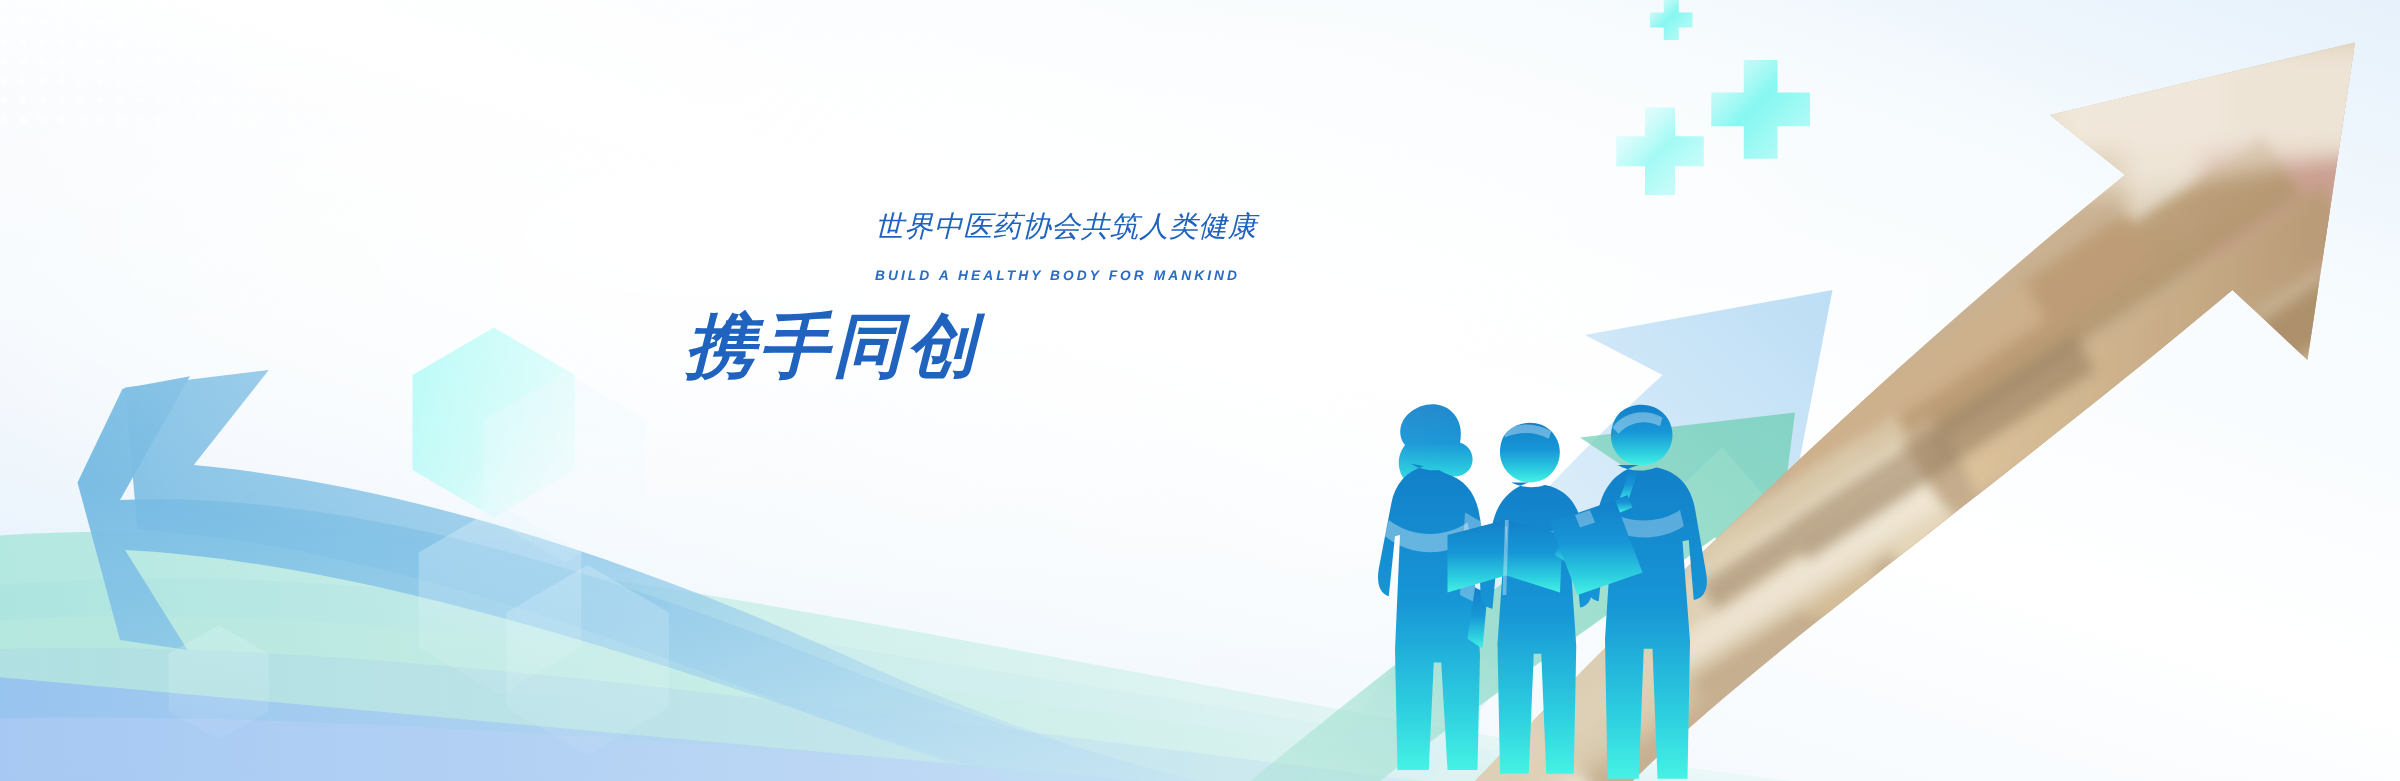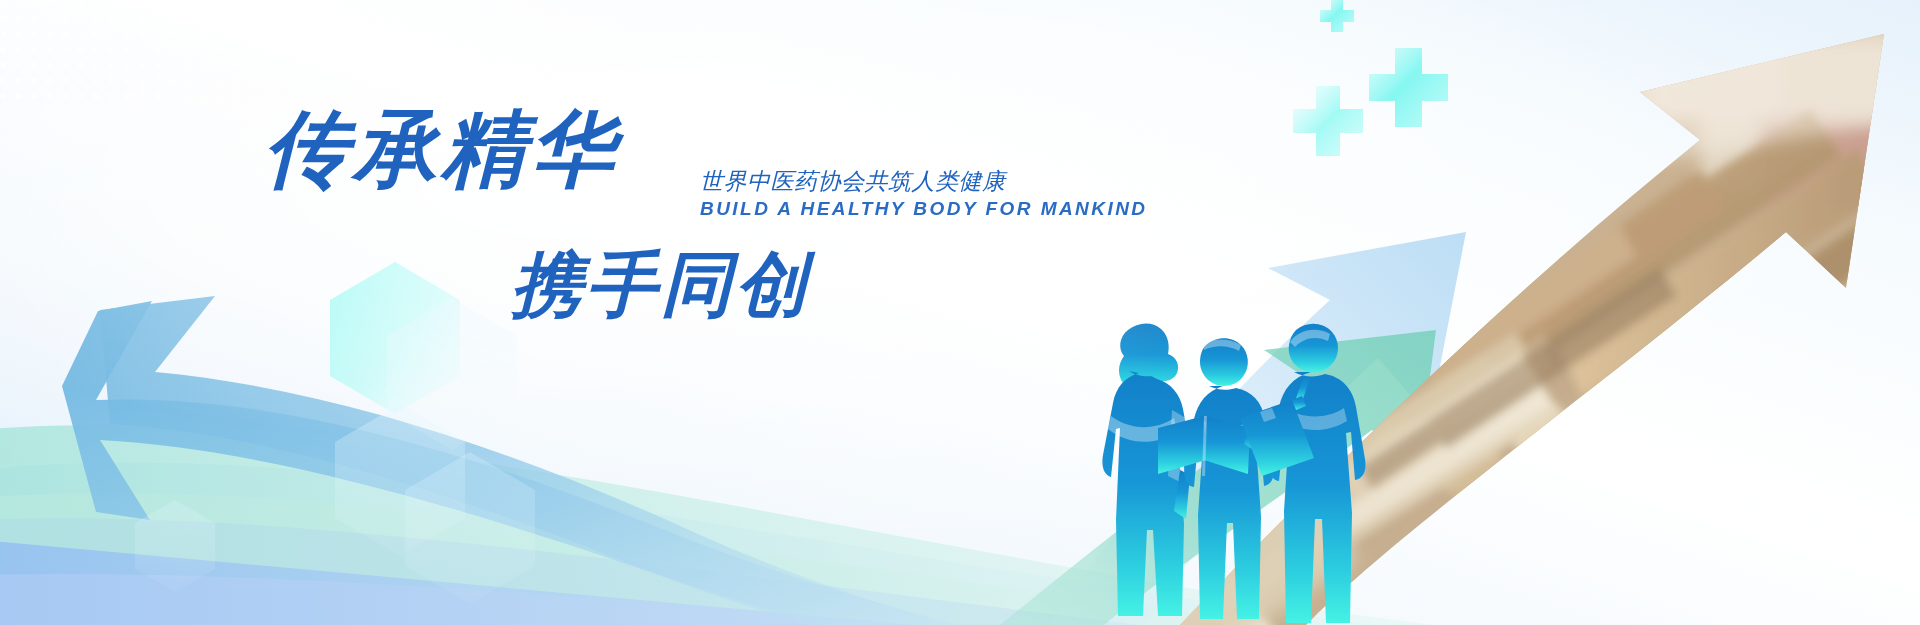--- a/index.html
+++ b/index.html
@@ -33,38 +33,38 @@
     color:#1f63bf;
     letter-spacing:.055em;
     white-space:nowrap;
     line-height:1;
   }
   #title-line1{
     position:absolute;left:264px;top:108px;
     font-size:84px;
   }
   #title-line2{
-    position:absolute;left:511px;top:250px;
-    font-size:71px;
+    position:absolute;left:548px;top:250px;
+    font-size:56px;
   }
   #subtitle{
     position:absolute;left:700px;top:168px;
     width:340px;
   }
   #sub-cn{
     font-family:"Liberation Sans","DejaVu Sans",sans-serif;
     font-weight:400;font-style:italic;
     font-size:23px;letter-spacing:.5px;
     color:#1f63bf;white-space:nowrap;line-height:1.18;
   }
   #sub-en{
     font-family:"Liberation Sans","DejaVu Sans",sans-serif;
     font-weight:700;font-style:italic;
-    font-size:19px;letter-spacing:2.45px;
-    color:#2a6cc4;white-space:nowrap;margin-top:3px;text-align:center;
+    font-size:11px;letter-spacing:2.45px;
+    color:#2a6cc4;white-space:nowrap;margin-top:20px;
   }
 </style>
 </head>
 <body>
 
 <div id="banner">
 
   <div class="layer">
     <svg viewBox="0 0 1920 625" preserveAspectRatio="none">
       <defs>
@@ -415,21 +415,20 @@
         <radialGradient id="fgGlow" cx="30%" cy="30%" r="42%">
           <stop offset="0%" stop-color="#ffffff" stop-opacity=".62"></stop>
           <stop offset="100%" stop-color="#ffffff" stop-opacity="0"></stop>
         </radialGradient>
       </defs>
       <rect x="0" y="0" width="1920" height="625" fill="url(#fgGlow)"></rect>
     </svg>
   </div>
 
   <div id="textblock">
-    <div id="title-line1" class="hanzi">传承精华</div>
 
     <div id="title-line2" class="hanzi">携手同创</div>
 
     <div id="subtitle">
       <div id="sub-cn">世界中医药协会共筑人类健康</div>
       <div id="sub-en">BUILD A HEALTHY BODY FOR MANKIND</div>
     </div>
   </div>
 
 </div>

